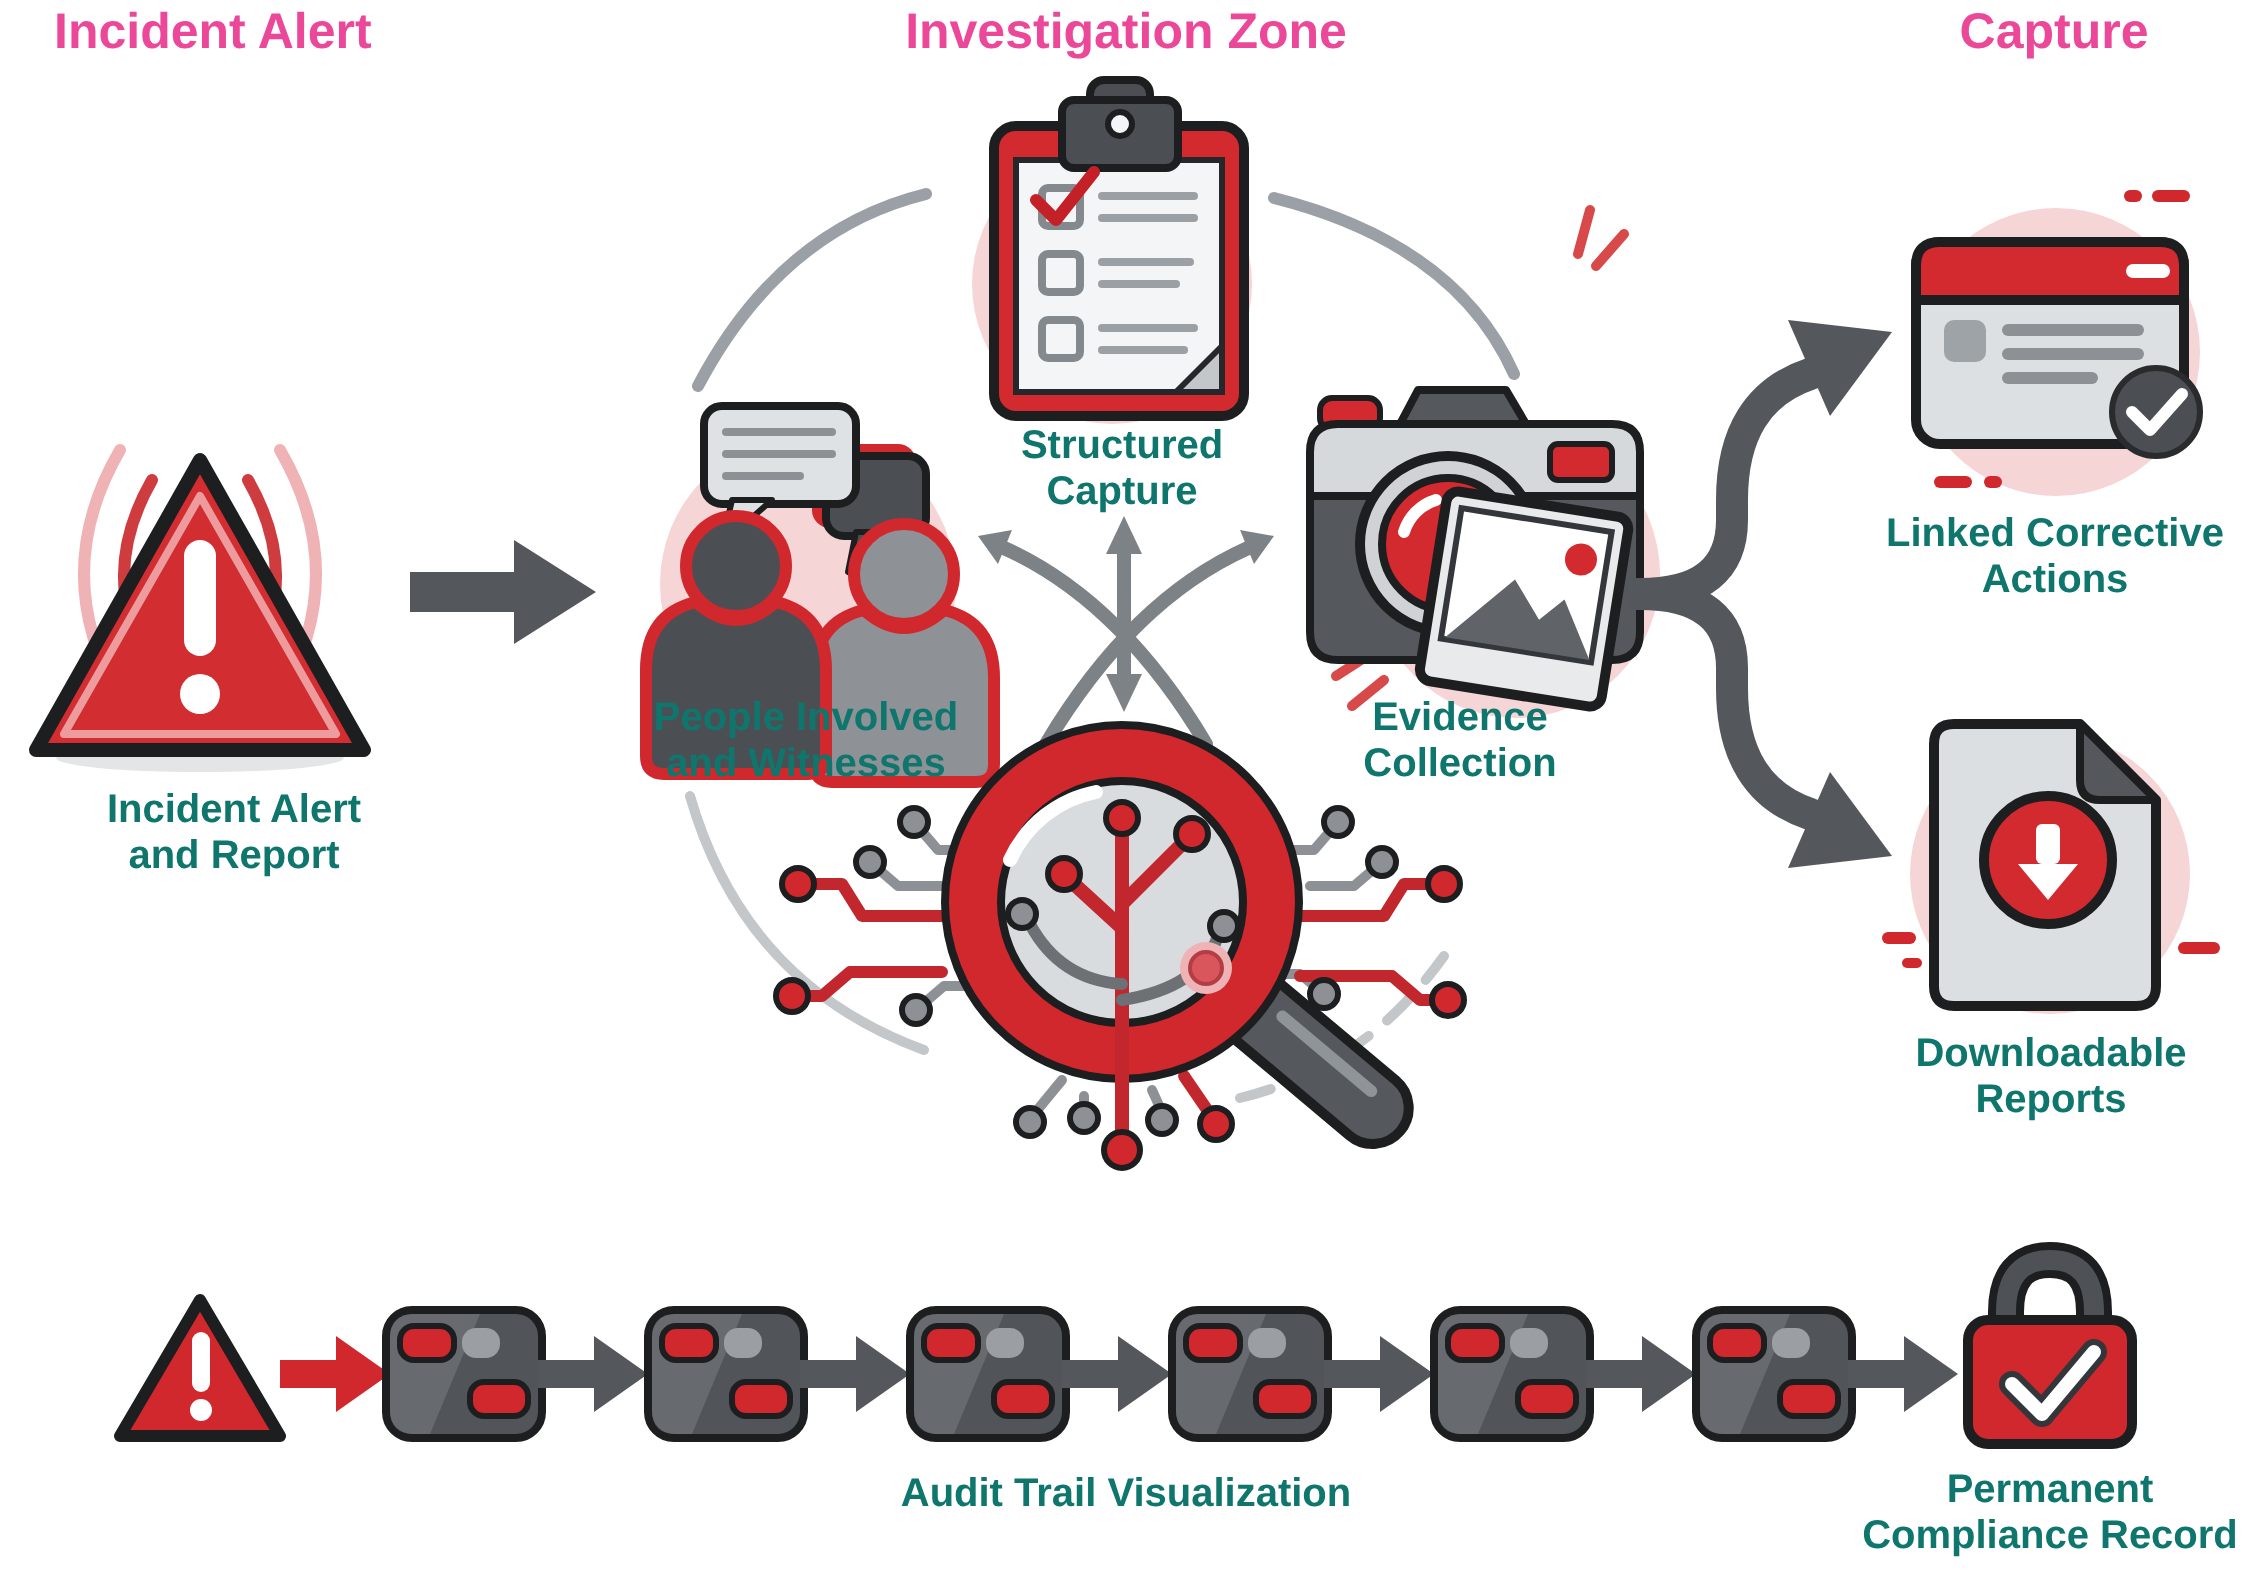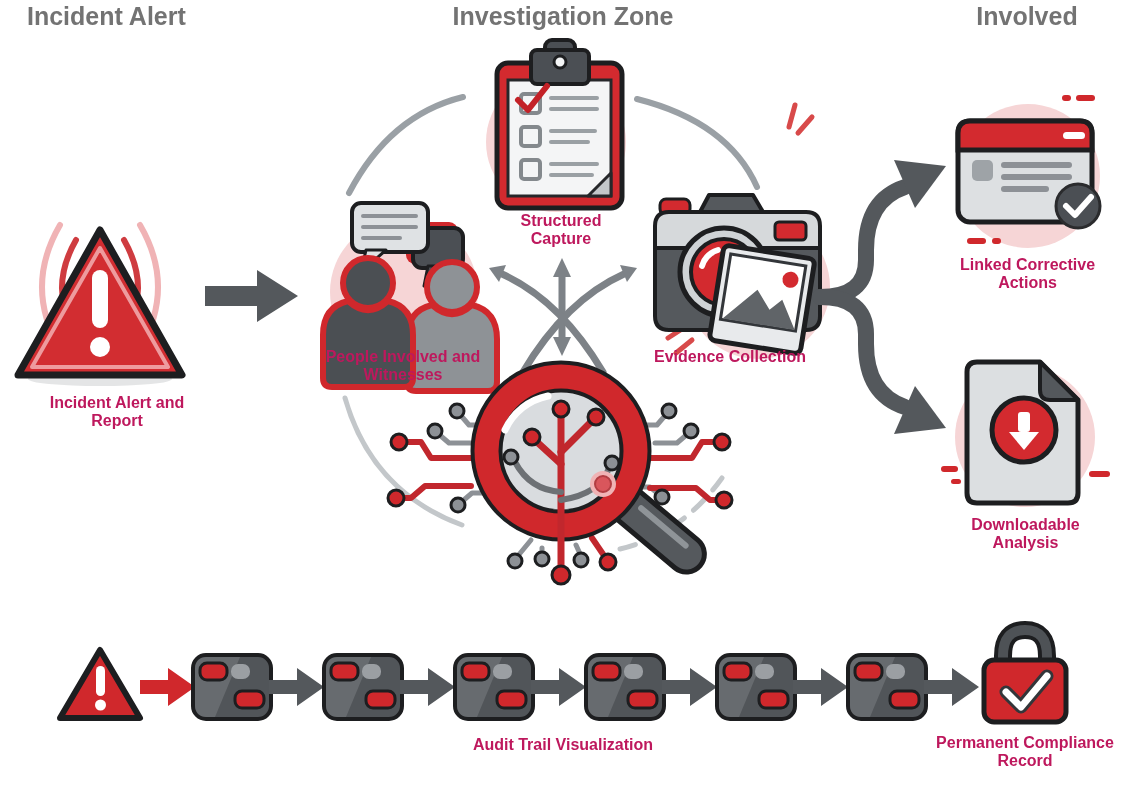--- a/index.html
+++ b/index.html
@@ -1,19 +1,19 @@
 <!DOCTYPE html>
 <html><head>
 <meta charset="utf-8">
 <style>
   html,body{margin:0;padding:0;background:#ffffff;}
   #stage{position:relative;width:1123px;height:786px;background:#ffffff;overflow:hidden;
          font-family:"Liberation Sans",sans-serif;}
-  .hdr{position:absolute;font-weight:700;font-size:25px;color:#737373;white-space:nowrap;}
-  .node-label{position:absolute;font-weight:600;font-size:16px;line-height:1.14;color:#be185d;text-align:center;}
+  .hdr{position:absolute;font-weight:700;font-size:25px;color:#ec4899;white-space:nowrap;}
+  .node-label{position:absolute;font-weight:600;font-size:20px;line-height:1.14;color:#0f766e;text-align:center;}
   svg{position:absolute;left:0;top:0;}
 </style>
 </head>
 <body>
 
 <div id="stage">
 
 <svg width="1123" height="786" viewBox="0 0 1123 786">
   <defs>
     <g id="audit-box">
@@ -268,24 +268,24 @@
     <path d="M 1003,668 V 656 Q 1003,630 1025,630 Q 1047,630 1047,656 V 668" fill="none" stroke="#1d1e20" stroke-width="18" stroke-linecap="round"></path>
     <path d="M 1003,668 V 656 Q 1003,630 1025,630 Q 1047,630 1047,656 V 668" fill="none" stroke="#4e5256" stroke-width="10" stroke-linecap="round"></path>
     <rect x="984" y="660" width="82" height="62" rx="10" fill="#d0282c" stroke="#1d1e20" stroke-width="5"></rect>
     <path d="M 1006,692 L 1021,707 L 1047,676" fill="none" stroke="#33363a" stroke-width="13" stroke-linecap="round" stroke-linejoin="round"></path>
     <path d="M 1006,692 L 1021,707 L 1047,676" fill="none" stroke="#ffffff" stroke-width="7" stroke-linecap="round" stroke-linejoin="round"></path>
   </g>
 </svg>
 
 <div class="hdr" style="left:27px;top:2px;">Incident Alert</div>
 <div class="hdr" style="left:443px;top:2px;width:240px;text-align:center;">Investigation Zone</div>
-<div class="hdr" style="left:952px;top:2px;width:150px;text-align:center;">Involved</div>
+<div class="hdr" style="left:952px;top:2px;width:150px;text-align:center;">Capture</div>
 
 <div class="node-label" style="left:42px;top:394px;width:150px;">Incident Alert and Report</div>
 <div class="node-label" style="left:496px;top:212px;width:130px;">Structured Capture</div>
 <div class="node-label" style="left:645px;top:348px;width:170px;">Evidence Collection</div>
 <div class="node-label" style="left:318px;top:348px;width:170px;">People Involved and Witnesses</div>
 <div class="node-label" style="left:930px;top:256px;width:195px;">Linked Corrective Actions</div>
-<div class="node-label" style="left:938px;top:516px;width:175px;">Downloadable Analysis</div>
+<div class="node-label" style="left:938px;top:516px;width:175px;">Downloadable Reports</div>
 <div class="node-label" style="left:930px;top:734px;width:190px;">Permanent Compliance Record</div>
 <div class="node-label" style="left:413px;top:736px;width:300px;">Audit Trail Visualization</div>
 
 </div>
 
 </body></html>

